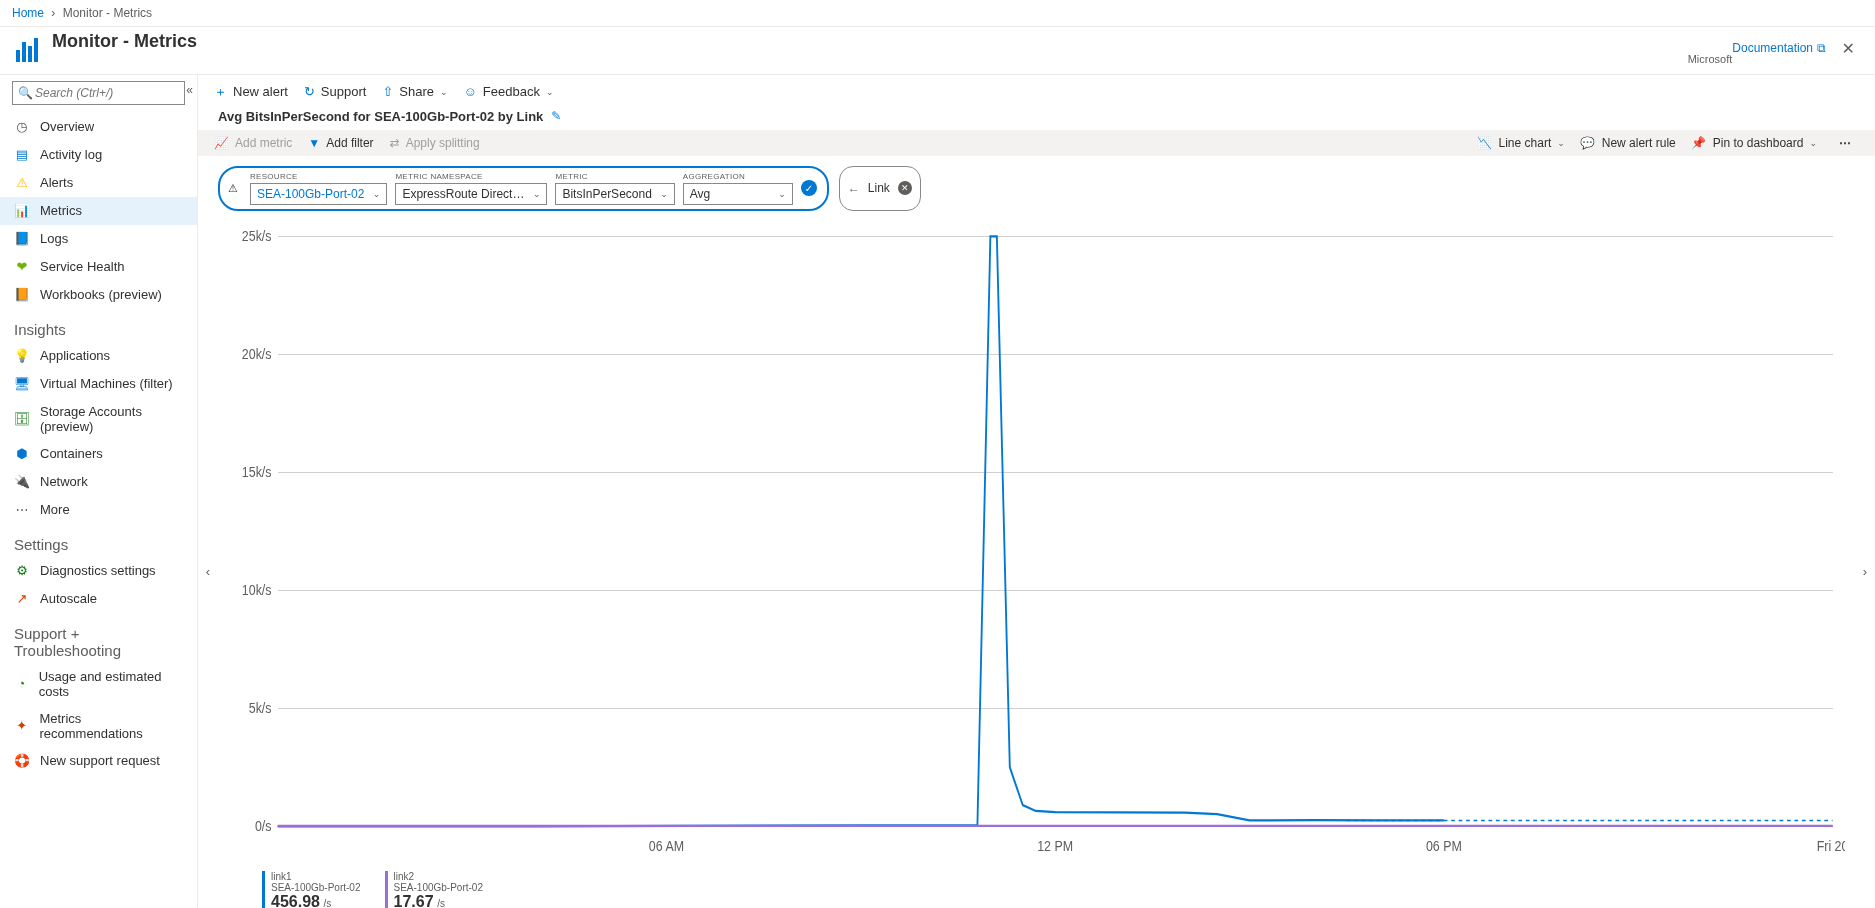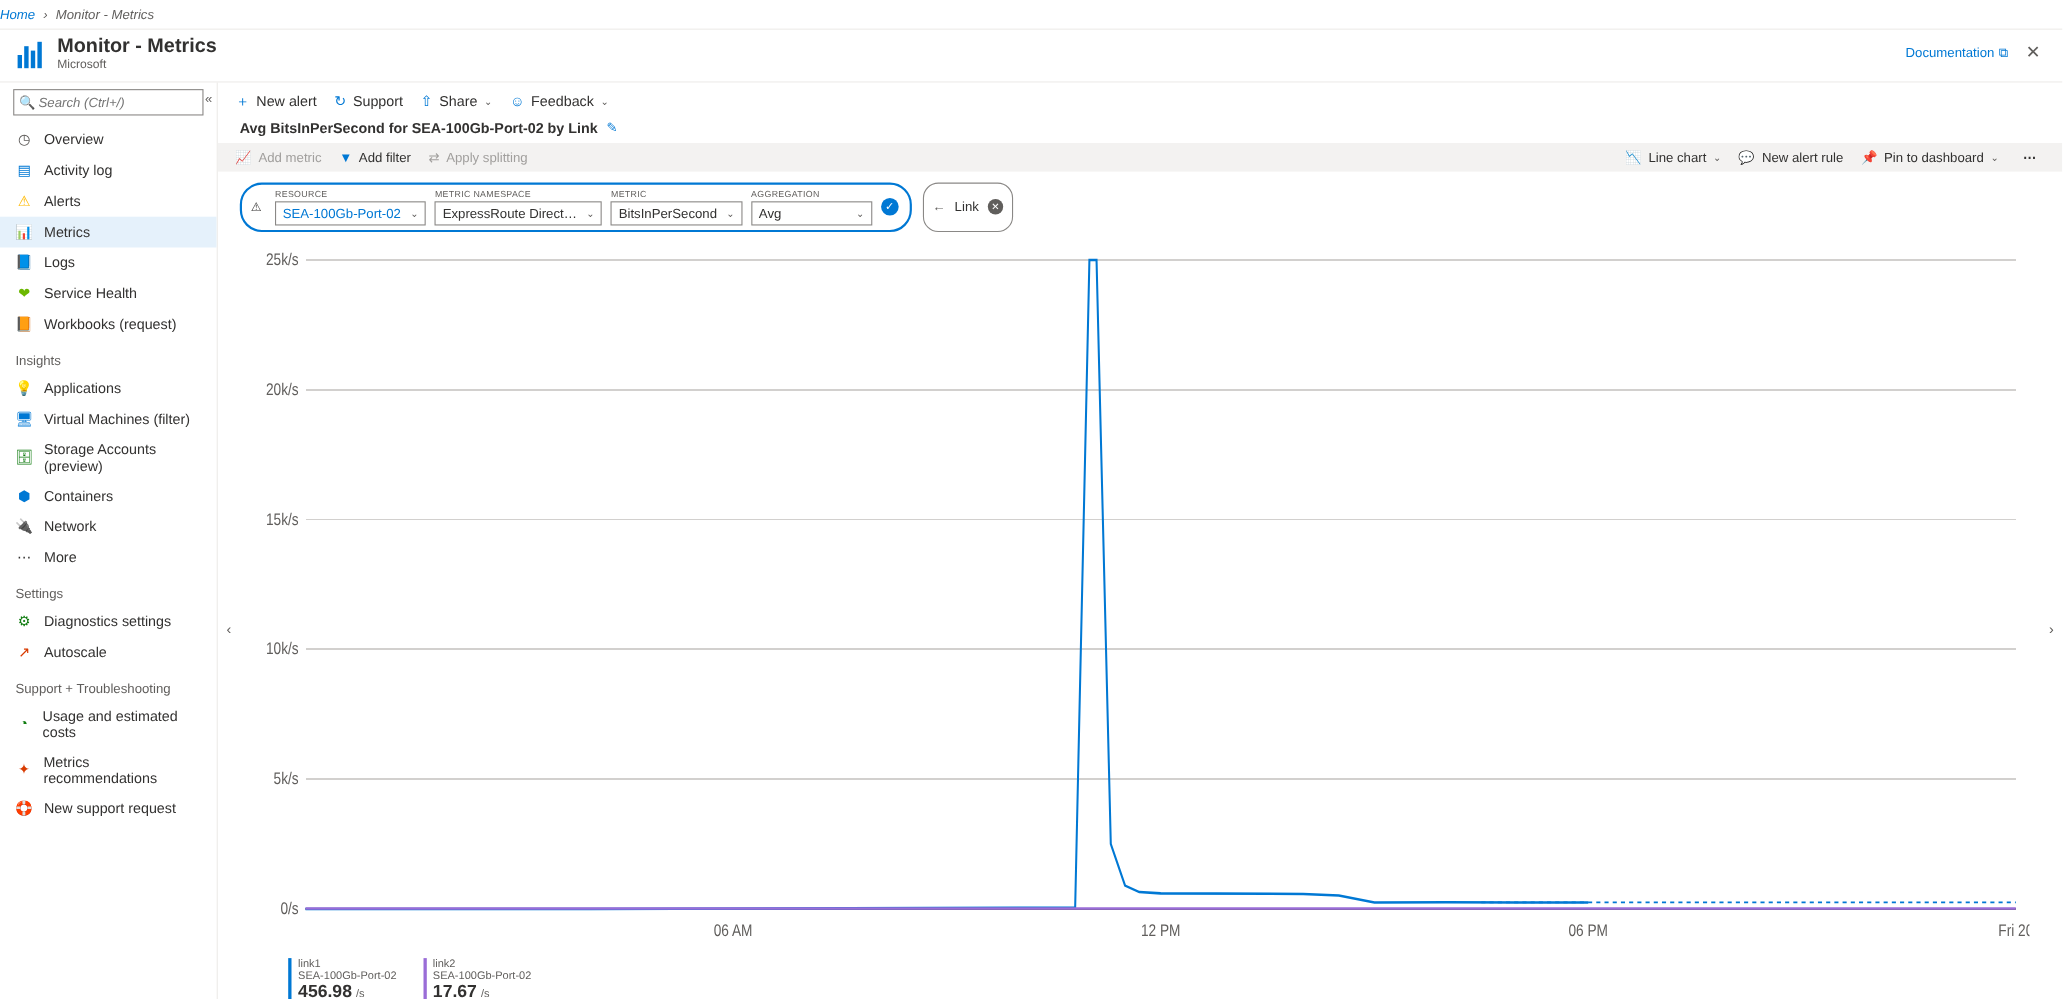--- a/index.html
+++ b/index.html
@@ -1,46 +1,46 @@
 <!DOCTYPE html>
 <html><head>
 <meta charset="utf-8">
 <style>
 * { box-sizing: border-box; margin: 0; padding: 0; font-family: "Segoe UI", -apple-system, sans-serif; }
 body { font-size: 13px; color: #323130; background: #fff; overflow: hidden; }
 a { color: #0078d4; text-decoration: none; }
 
 
-.breadcrumbs { padding: 6px 0; border-bottom: 1px solid #edebe9; font-size: 12px; font-style: italic; }
+.breadcrumbs { padding: 6px 12px; border-bottom: 1px solid #edebe9; font-size: 12px; }
 .breadcrumbs .sep { color: #605e5c; padding: 0 4px; }
 .breadcrumbs .current { color: #605e5c; }
 
 
 .page-header { display: flex; align-items: center; padding: 4px 16px 8px 16px; border-bottom: 1px solid #edebe9; }
 .page-header .logo { width: 28px; height: 28px; margin-right: 8px; display: flex; align-items: flex-end; gap: 2px; }
 .page-header .logo .bar { width: 4px; background: #0078d4; }
 .page-header .title-block { line-height: 1.2; flex: 1; }
 .page-header h1 { font-size: 18px; font-weight: 600; }
-.page-header .subtitle { font-size: 11px; color: #605e5c; }
+.page-header .subtitle { font-size: 11px; color: #605e5c; text-align: right; }
 .page-header .doc-link { font-size: 12px; margin-right: 12px; display: flex; align-items: center; gap: 4px; }
 .close-x { font-size: 16px; color: #605e5c; cursor: pointer; padding: 4px; }
 
 
 .layout { display: flex; height: calc(100vh - 60px); }
 
 
 .sidebar { width: 198px; border-right: 1px solid #edebe9; padding-top: 6px; position: relative; overflow-y: auto; }
 .sidebar .search-wrap { padding: 0 12px 8px 12px; position: relative; }
 .sidebar .search { width: 100%; border: 1px solid #8a8886; padding: 4px 6px 4px 22px; font-size: 12px; font-style: italic; }
 .sidebar .search-wrap .mag { position: absolute; left: 18px; top: 5px; color: #605e5c; font-size: 12px; }
 .sidebar .collapse-chev { position: absolute; top: 8px; right: 4px; font-size: 12px; color: #605e5c; cursor: pointer; }
 .nav-item { display: flex; align-items: center; padding: 6px 14px; cursor: pointer; font-size: 13px; gap: 10px; }
 .nav-item.active { background: #e5f1fb; }
 .nav-item .ico { width: 16px; height: 16px; display: inline-flex; align-items: center; justify-content: center; font-size: 13px; }
-.nav-section { padding: 12px 14px 4px 14px; font-size: 12px; color: #605e5c; }
+.nav-section { padding: 12px 14px 4px 14px; font-size: 15px; color: #605e5c; }
 
 
 .main { flex: 1; display: flex; flex-direction: column; overflow: hidden; }
 .toolbar { display: flex; align-items: center; padding: 8px 16px; gap: 16px; }
 .toolbar .tb-btn { display: flex; align-items: center; gap: 6px; font-size: 13px; cursor: pointer; color: #323130; }
 .toolbar .tb-btn .ico { color: #0078d4; font-size: 13px; }
 .toolbar .spacer { flex: 1; }
 .time-pill { border: 1px solid #8a8886; border-radius: 2px; padding: 4px 10px; font-size: 12px; color: #605e5c; }
 
 .chart-title-row { display: flex; align-items: center; padding: 0 20px 6px 20px; }
@@ -145,21 +145,21 @@
         <div class="nav-item">
           <span class="ico" style="color: rgb(0, 120, 212);">📘</span>
           <span>Logs</span>
         </div>
         <div class="nav-item">
           <span class="ico" style="color: rgb(107, 183, 0);">❤</span>
           <span>Service Health</span>
         </div>
         <div class="nav-item">
           <span class="ico" style="color: rgb(216, 59, 1);">📙</span>
-          <span>Workbooks (request)</span>
+          <span>Workbooks (preview)</span>
         </div>
       </div>
     <div class="nav-section">Insights</div>
     <div id="nav-insights">
         <div class="nav-item">
           <span class="ico" style="color: rgb(135, 100, 184);">💡</span>
           <span>Applications</span>
         </div>
         <div class="nav-item">
           <span class="ico" style="color: rgb(0, 120, 212);">🖥</span>

